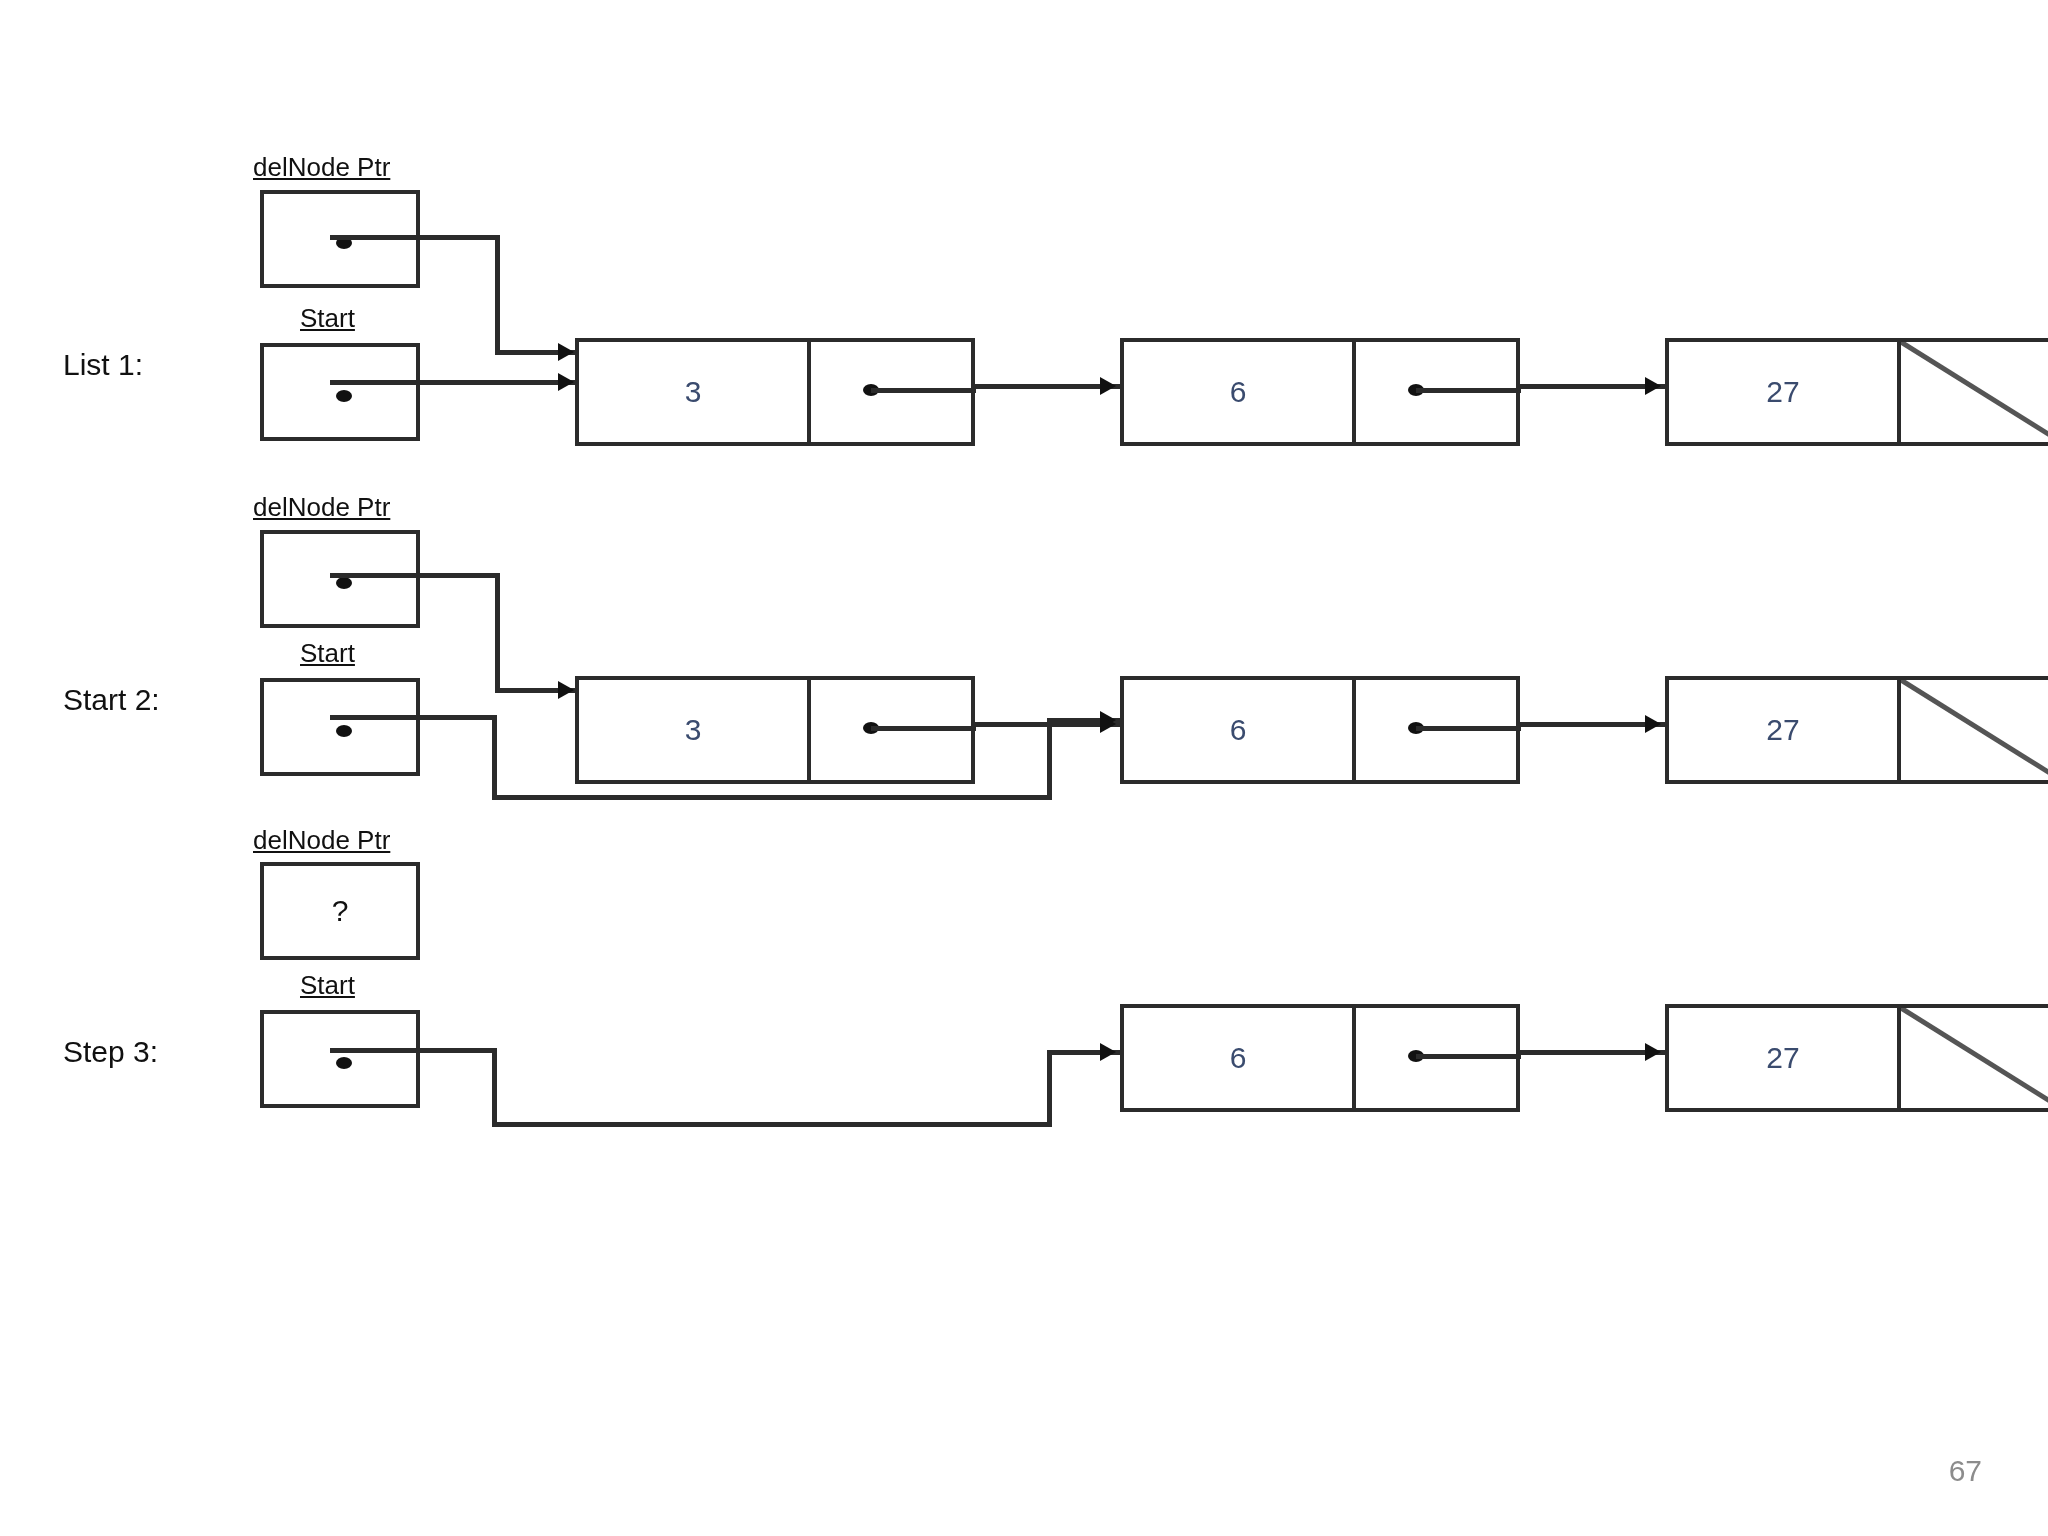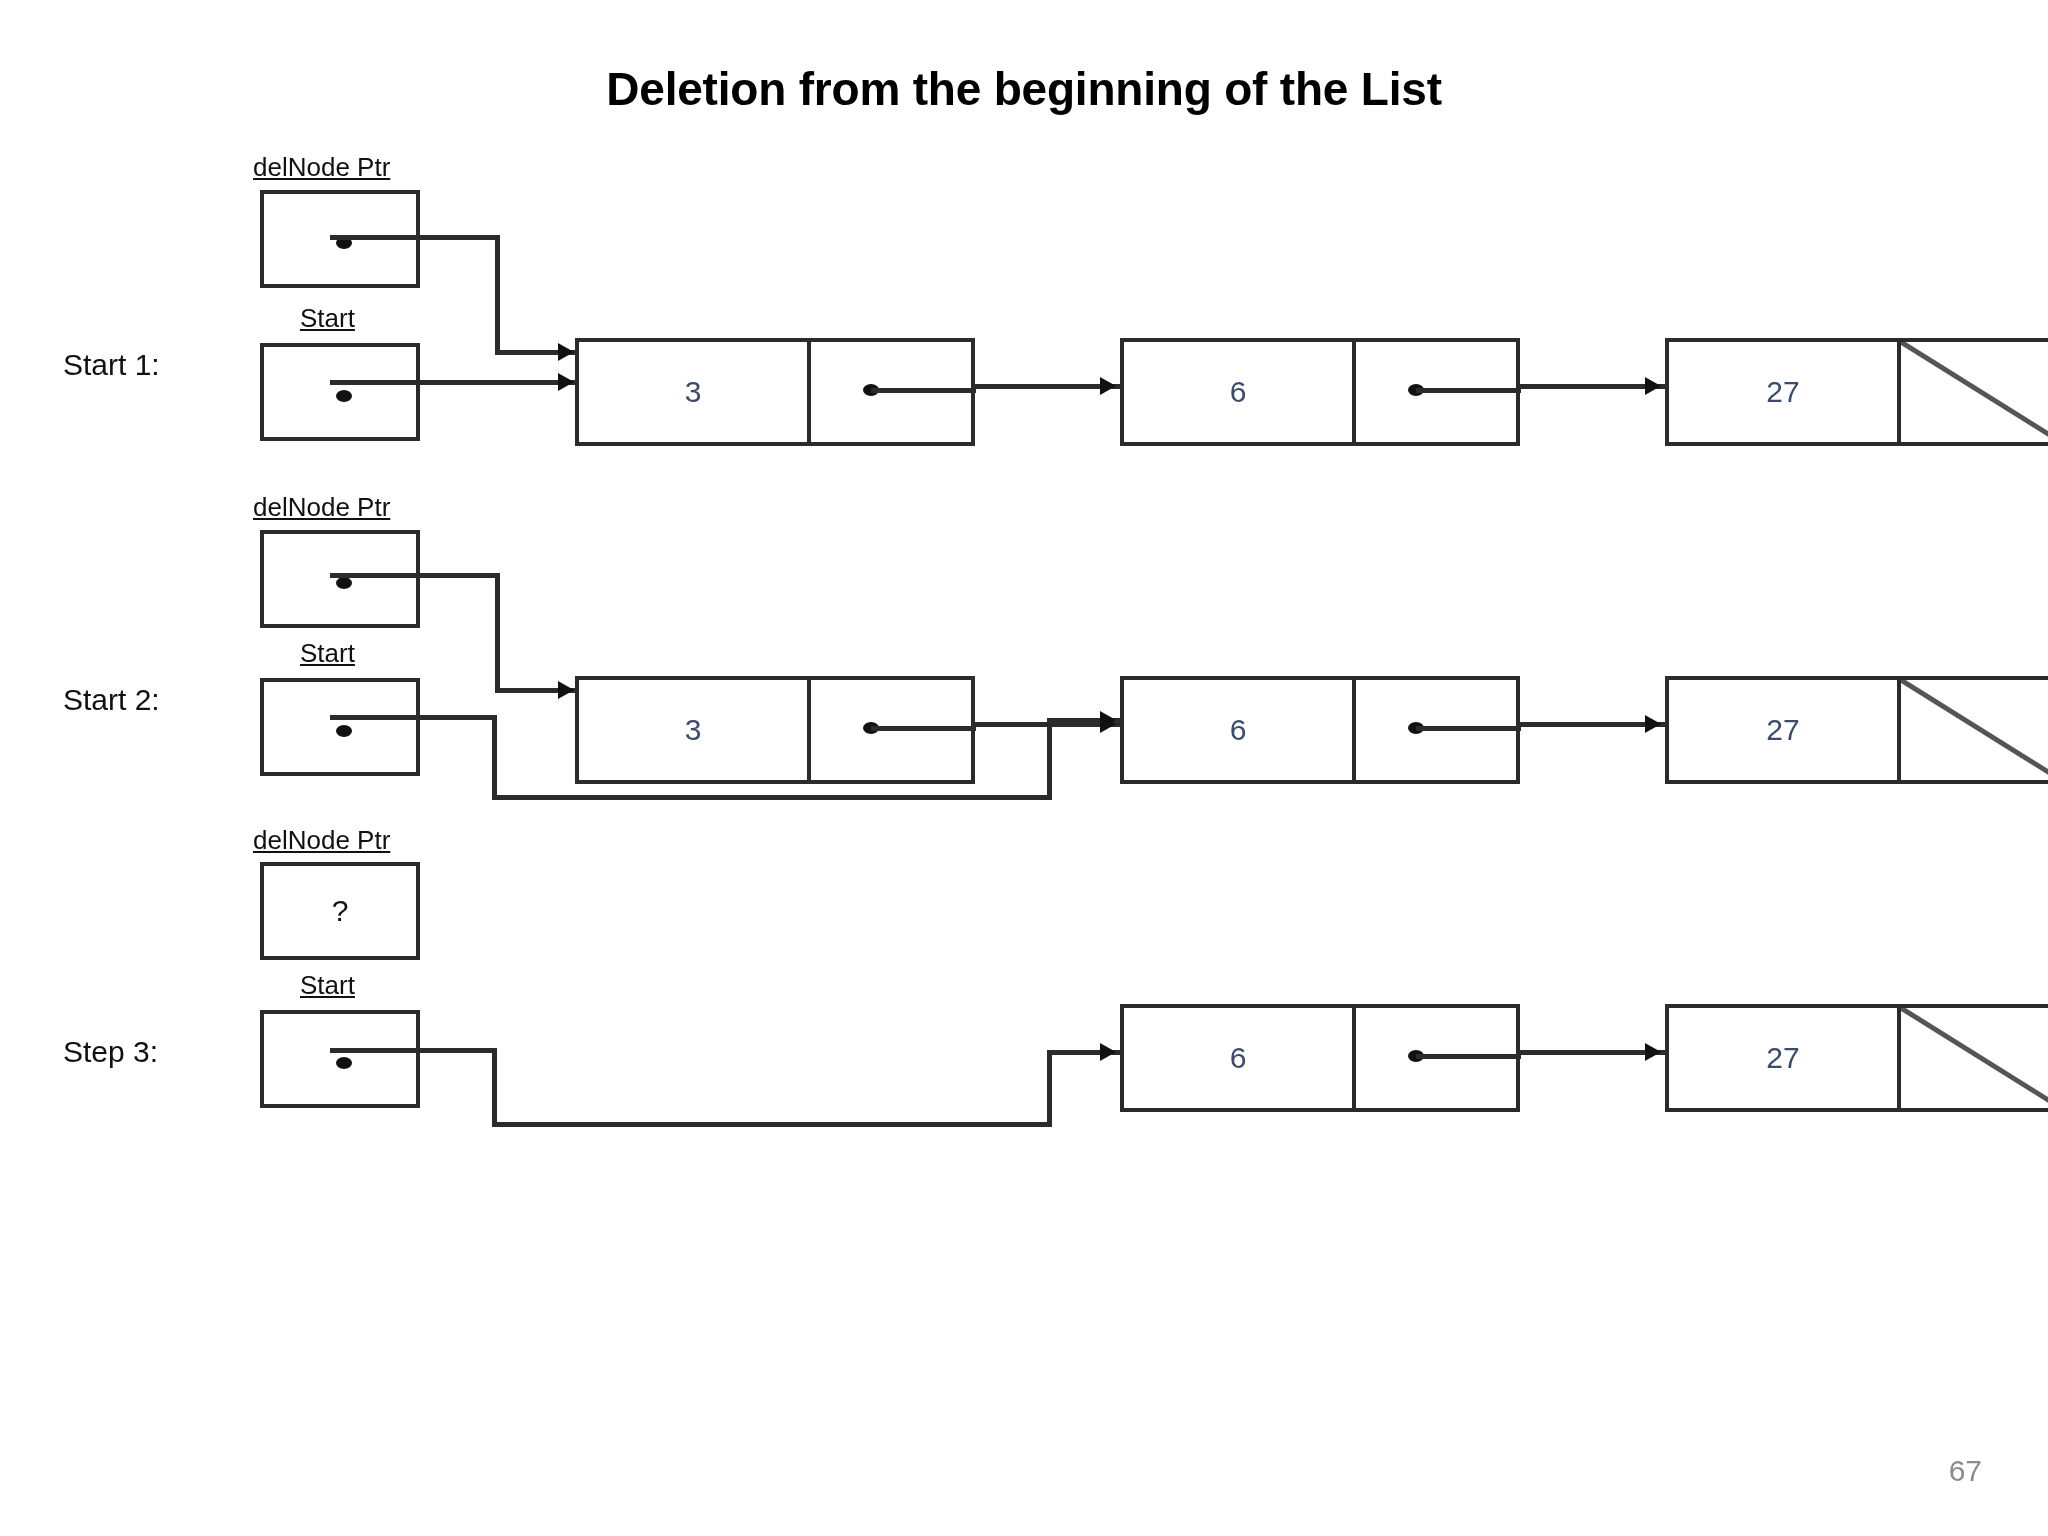--- a/index.html
+++ b/index.html
@@ -130,38 +130,37 @@
     position: absolute;
     overflow: hidden;
   }
   .nullslash svg { display: block; }
 </style>
 </head>
 <body>
 
 <div id="slide">
 
-  <div class="slide-title">Deletion from the beginning of the List</div>
 
   <div id="diagram">
 
     <div class="cap-label" style="left:253px; top:152px;">delNode Ptr</div>
 
     <div class="ptr-box" style="left:260px; top:190px; width:160px; height:98px;">
       <div class="dot" style="left:72px; top:43px;"></div>
     </div>
 
     <div class="hline" style="left:330px; top:235px; width:170px;"></div>
     <div class="vline" style="left:495px; top:235px; height:120px;"></div>
     <div class="hline" style="left:495px; top:350px; width:80px;"></div>
     <div class="arrowhead" style="left:558px; top:343px;"></div>
 
     <div class="cap-label" style="left:300px; top:303px;">Start</div>
 
-    <div class="step-label" style="left:63px; top:348px;">Start 1:</div>
+    <div class="step-label" style="left:63px; top:348px;">List 1:</div>
 
     <div class="ptr-box" style="left:260px; top:343px; width:160px; height:98px;">
       <div class="dot" style="left:72px; top:43px;"></div>
     </div>
     <div class="hline" style="left:330px; top:380px; width:245px;"></div>
     <div class="arrowhead" style="left:558px; top:373px;"></div>
 
     <div class="node" style="left:575px; top:338px; width:400px; height:108px;">
       <div class="data-cell" style="width:232px;">3</div>
       <div class="link-cell">

